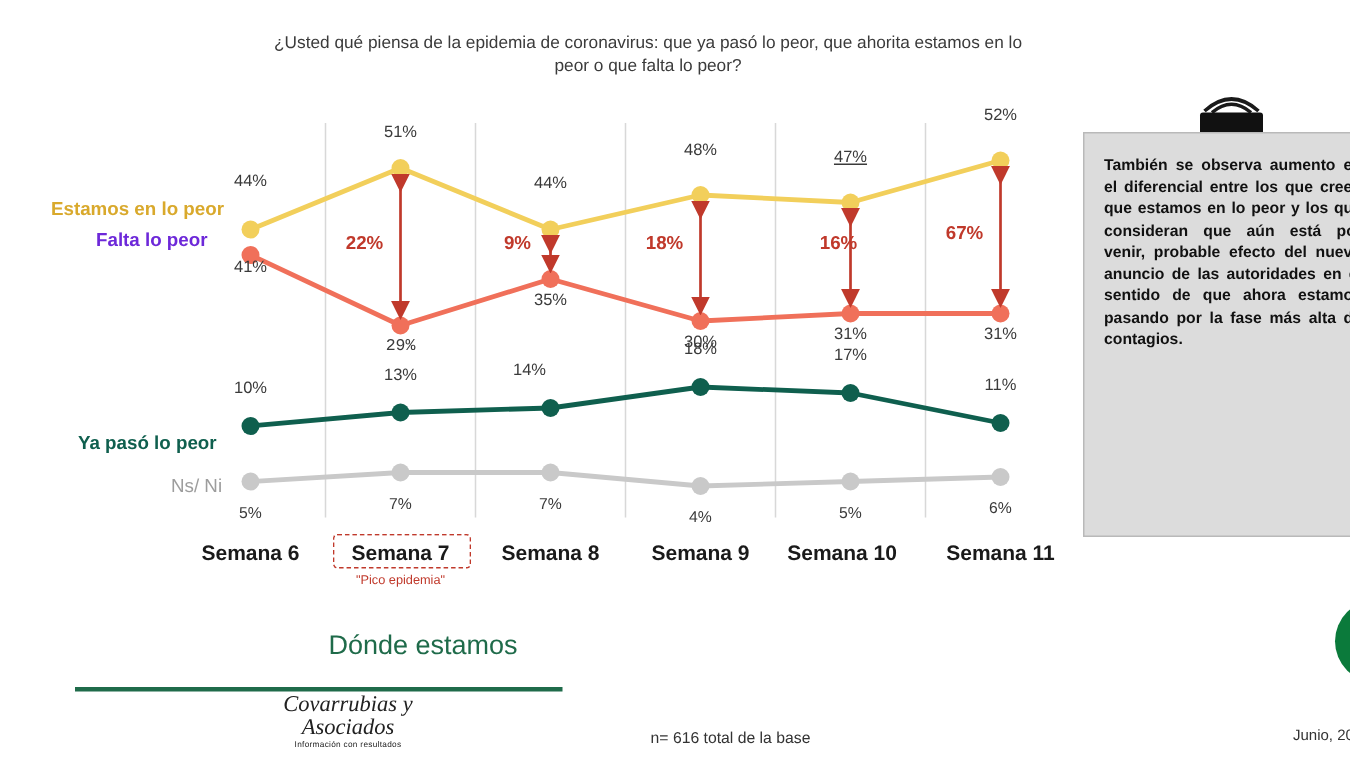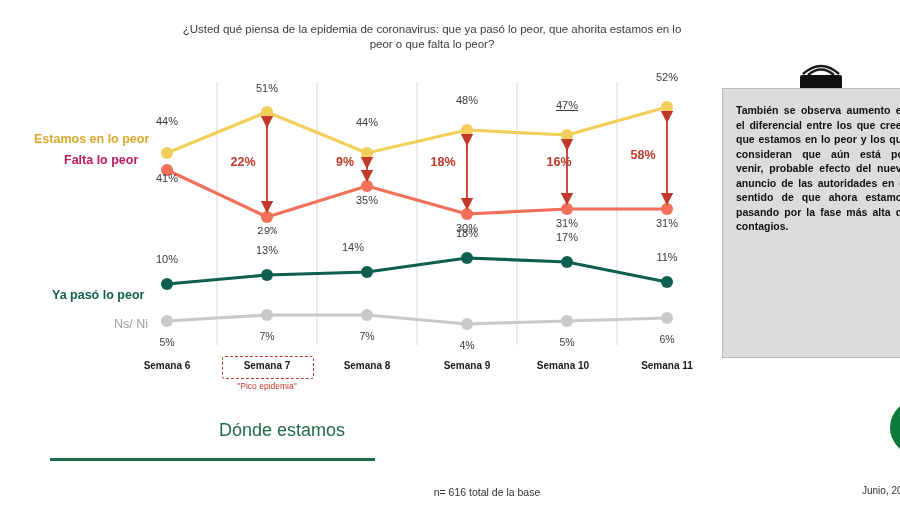--- a/index.html
+++ b/index.html
@@ -15,21 +15,21 @@
   .question{
     position:absolute;left:150px;top:22px;width:500px;
     text-align:center;font-size:11.5px;line-height:15px;color:#3b3b3b;
   }
 
   
   #chart{position:absolute;left:0px;top:60px;width:690px;height:330px;}
   #chart svg{position:absolute;left:0;top:0;}
 
   .axis-label{
-    position:absolute;font-size:10px;font-weight:bold;color:#1a1a1a;
+    position:absolute;font-size:14px;font-weight:bold;color:#1a1a1a;
     text-align:center;width:110px;
   }
   .sublabel{
     position:absolute;font-size:8.5px;color:#c0392b;text-align:center;width:110px;
   }
   .series-name{
     position:absolute;font-size:12.5px;font-weight:bold;white-space:nowrap;
   }
   .dlabel{
     position:absolute;font-size:11px;text-align:center;width:50px;color:#3a3a3a;
@@ -151,21 +151,21 @@
       <g stroke="#c0392b" stroke-width="1.8" marker-start="url(#ah)" marker-end="url(#ah)">
         <line x1="235" y1="62" x2="235" y2="147"></line>
         <line x1="335" y1="103" x2="335" y2="116"></line>
         <line x1="435" y1="80" x2="435" y2="144"></line>
         <line x1="535" y1="85" x2="535" y2="139"></line>
         <line x1="635" y1="57" x2="635" y2="139"></line>
       </g>
     </svg>
 
     <div class="series-name" style="left:2px;top:72px;color:#d9a92c;">Estamos en lo peor</div>
-    <div class="series-name" style="left:32px;top:93px;color:#be185d;">Falta lo peor</div>
+    <div class="series-name" style="left:32px;top:93px;color:#6d28d9;">Falta lo peor</div>
     <div class="series-name" style="left:20px;top:228px;color:#0f5f4e;">Ya pasó lo peor</div>
     <div class="series-name" style="left:82px;top:257px;color:#9d9d9d;font-weight:normal;">Ns/ Ni</div>
 
     <div class="dlabel" style="left:110px;top:55px;">44%</div>
     <div class="dlabel" style="left:210px;top:22px;">51%</div>
     <div class="dlabel" style="left:310px;top:56px;">44%</div>
     <div class="dlabel" style="left:410px;top:34px;">48%</div>
     <div class="dlabel" style="left:510px;top:39px;text-decoration:underline;">47%</div>
     <div class="dlabel" style="left:610px;top:11px;">52%</div>
 
@@ -187,27 +187,27 @@
     <div class="dlabel small" style="left:210px;top:270px;">7%</div>
     <div class="dlabel small" style="left:310px;top:270px;">7%</div>
     <div class="dlabel small" style="left:410px;top:279px;">4%</div>
     <div class="dlabel small" style="left:510px;top:276px;">5%</div>
     <div class="dlabel small" style="left:610px;top:273px;">6%</div>
 
     <div class="difflabel" style="left:188px;top:95px;">22%</div>
     <div class="difflabel" style="left:290px;top:95px;">9%</div>
     <div class="difflabel" style="left:388px;top:95px;">18%</div>
     <div class="difflabel" style="left:504px;top:95px;">16%</div>
-    <div class="difflabel" style="left:588px;top:88px;">58%</div>
+    <div class="difflabel" style="left:588px;top:88px;">67%</div>
 
     <div class="axis-label" style="left:80px;top:300px;">Semana 6</div>
     <div class="axis-label" style="left:180px;top:300px;">Semana 7</div>
     <div class="axis-label" style="left:280px;top:300px;">Semana 8</div>
     <div class="axis-label" style="left:380px;top:300px;">Semana 9</div>
-    <div class="axis-label" style="left:476px;top:300px;">Semana 10</div>
+    <div class="axis-label" style="left:456px;top:300px;text-align:right;">Semana 10</div>
     <div class="axis-label" style="left:580px;top:300px;">Semana 11</div>
 
     <div class="week7box" style="left:190px;top:296px;width:90px;height:21px;"></div>
     <div class="sublabel" style="left:180px;top:321px;">"Pico epidemia"</div>
   </div>
 
   <svg class="clip" viewBox="0 0 64 40">
     <path d="M14 12 Q32 -4 50 12" fill="none" stroke="#1a1a1a" stroke-width="2.4"></path>
     <path d="M19 13 Q32 2 45 13" fill="none" stroke="#1a1a1a" stroke-width="2.4"></path>
     <rect x="11" y="13" width="42" height="22" rx="2" fill="#111"></rect>
@@ -215,20 +215,25 @@
 
   <div id="note">
     <div class="inner">
       <p>También se observa aumento en el diferencial entre los que creen que estamos en lo peor y los que consideran que aún está por venir, probable efecto del nuevo anuncio de las autoridades en el sentido de que ahora estamos pasando por la fase más alta de contagios.</p>
     </div>
   </div>
 
   <div class="donde">Dónde estamos</div>
   <div class="greenline"></div>
 
+  <div class="logo">
+    <div class="l1">Covarrubias y</div>
+    <div class="l2">Asociados</div>
+    <div class="l3">Información con resultados</div>
+  </div>
 
   <div class="nbase">n= 616 total de la base</div>
   <div class="date">Junio, 2020</div>
 
   <div class="pagecircle"></div>
   <div class="pagenum">5</div>
   <div class="bottombar"></div>
 </div>
 
 </body></html>

